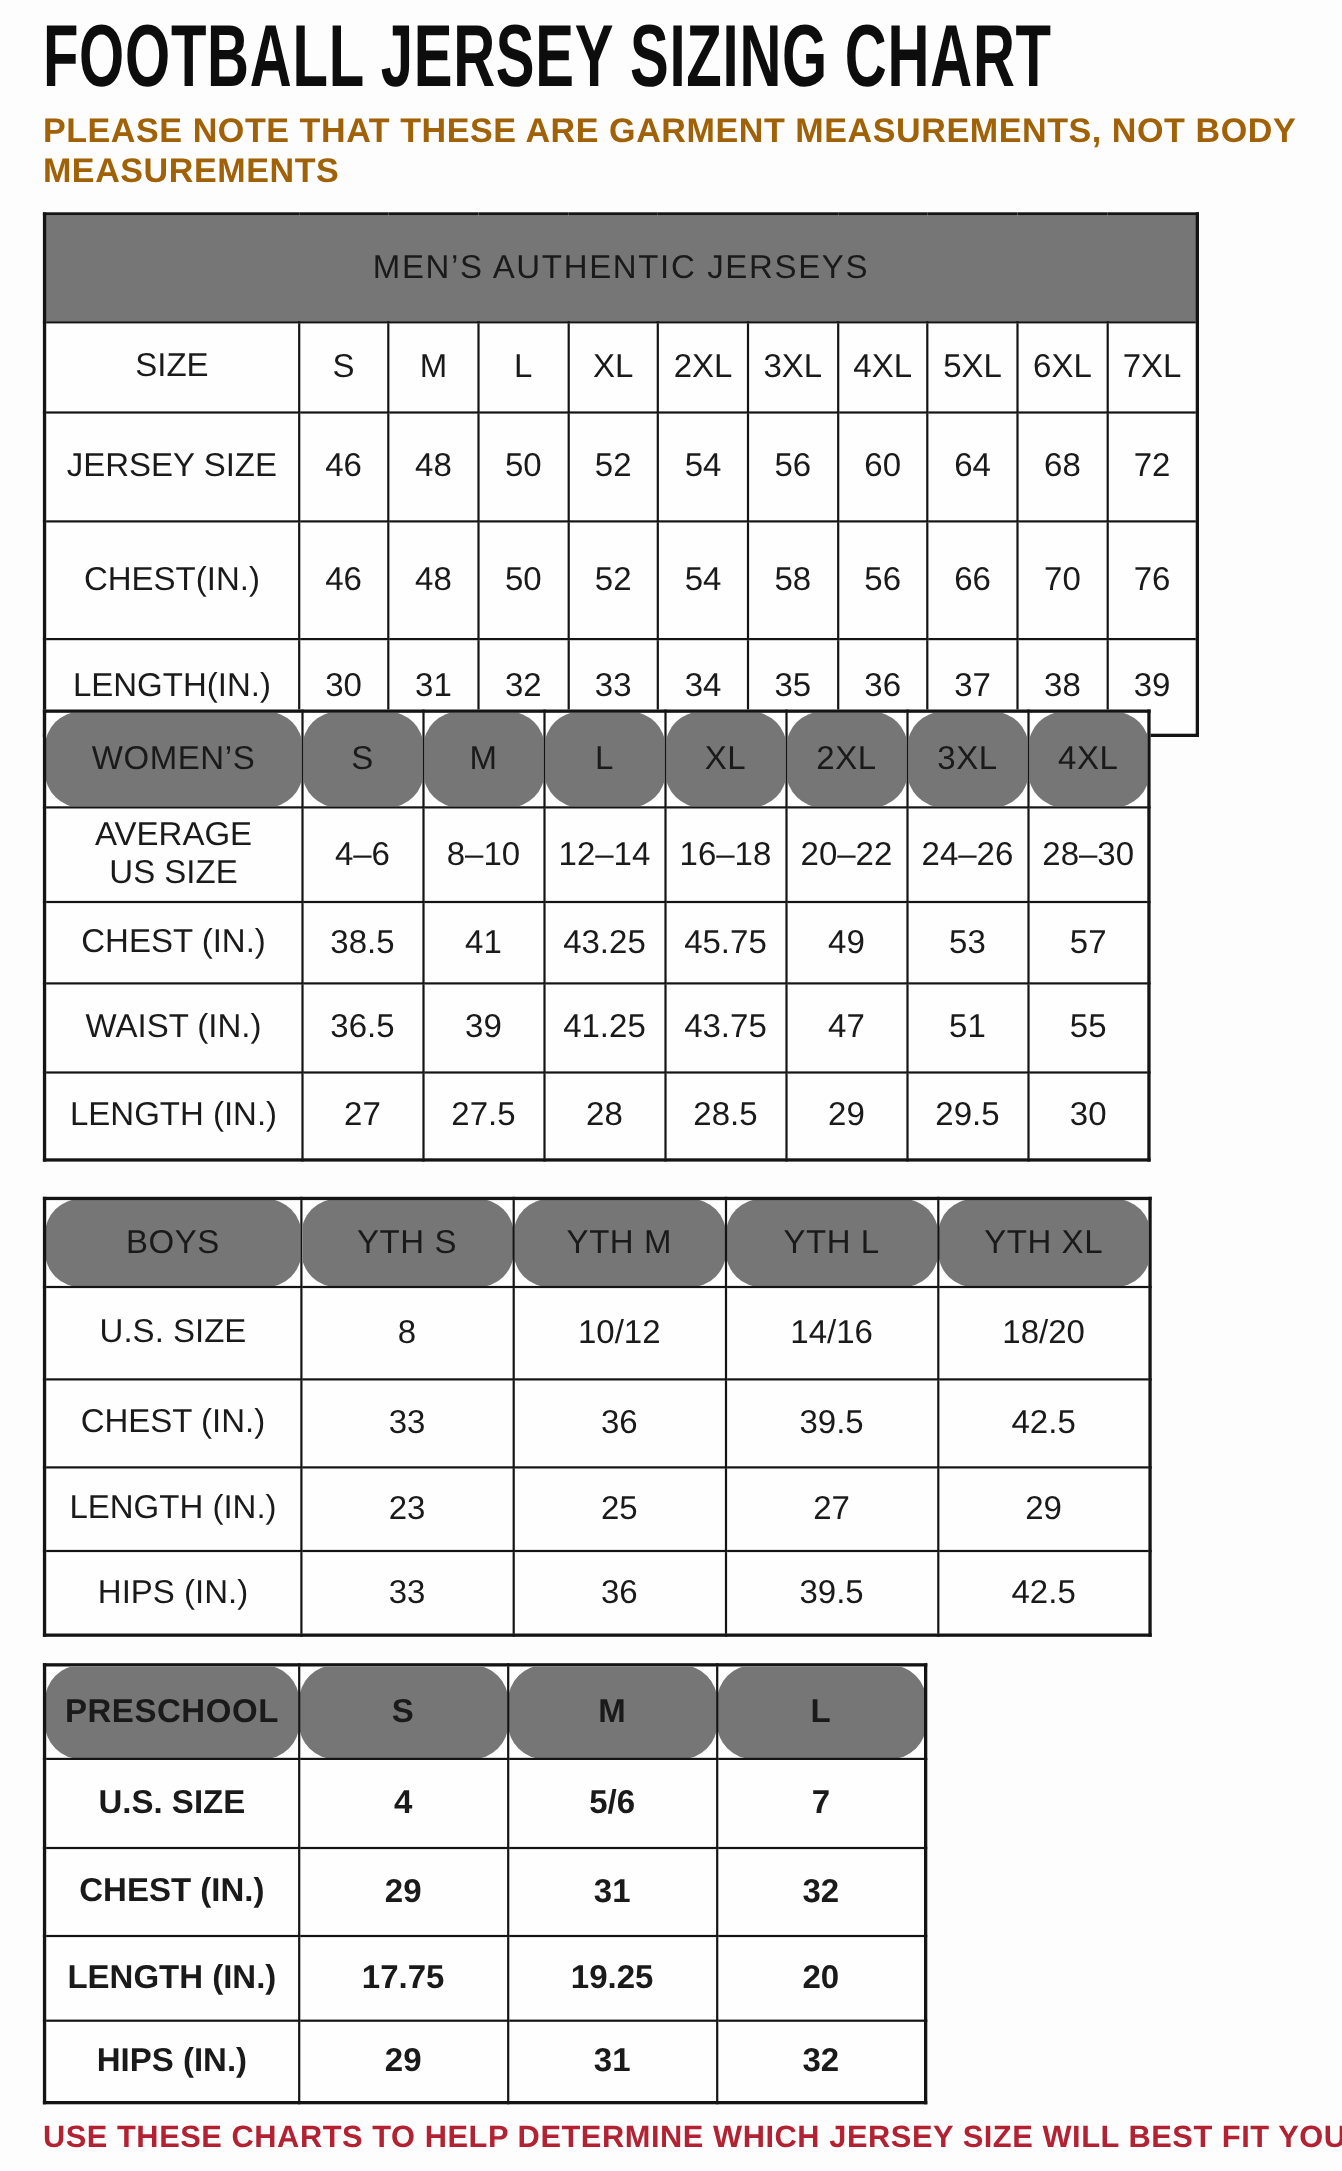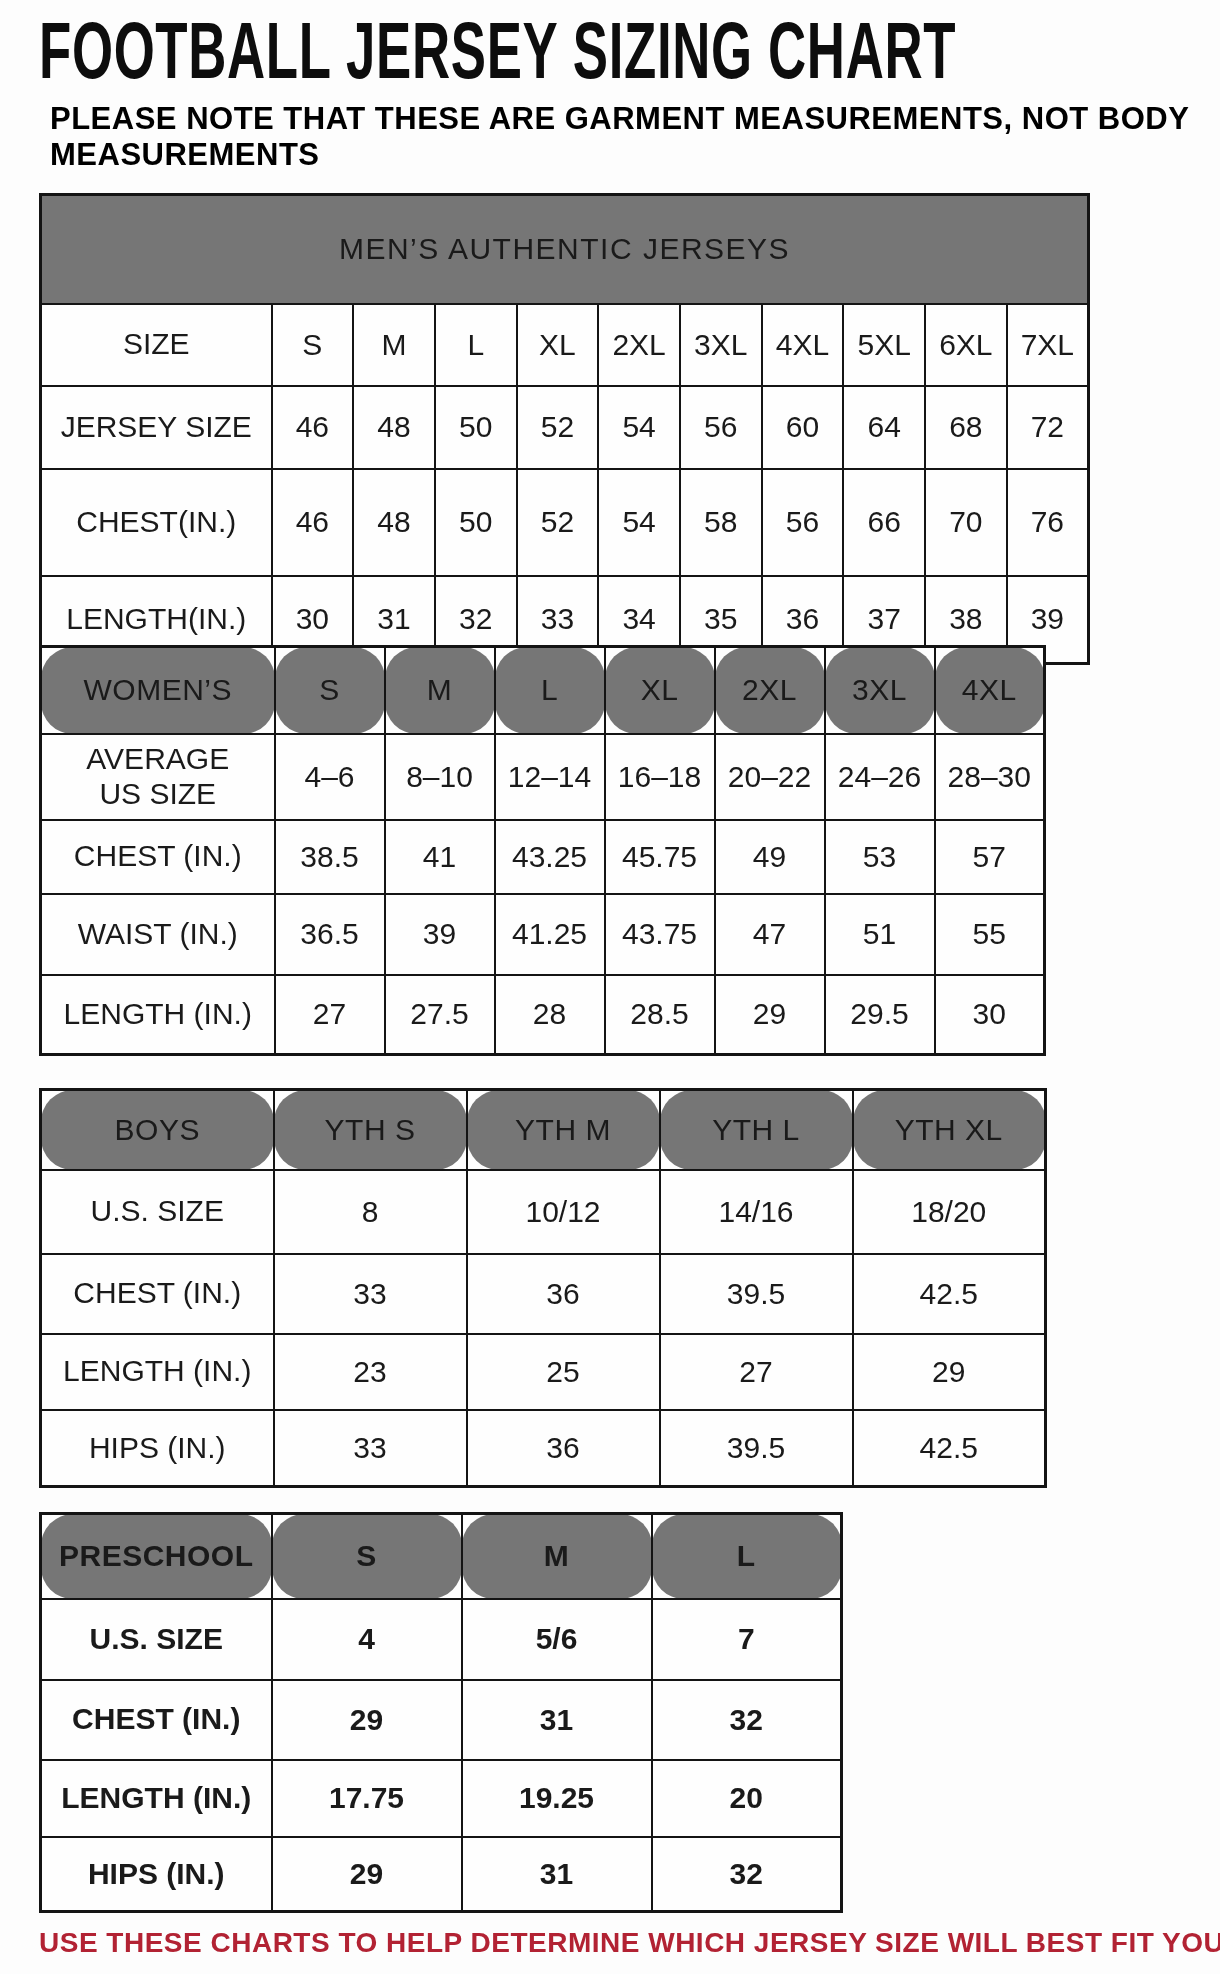--- a/index.html
+++ b/index.html
@@ -12,23 +12,23 @@
   .canvas{position:relative;width:1220px;height:1974px;overflow:hidden;padding-left:48px;}
 
   .page-title{
     position:absolute;left:39px;top:11px;
     font-size:80px;font-weight:bold;line-height:1;
     color:#0d0d0d;white-space:nowrap;
     transform:scaleX(0.66);transform-origin:left top;
     letter-spacing:1px;
   }
   .note{
-    position:absolute;left:50px;top:101px;
+    position:absolute;left:39px;top:101px;
     font-size:31px;font-weight:bold;line-height:36px;
-    color:#000000;letter-spacing:0.5px;white-space:nowrap;
+    color:#a16207;letter-spacing:0.5px;white-space:nowrap;
   }
   .footer-note{
     position:absolute;left:39px;top:1926px;
     font-size:28px;font-weight:bold;line-height:34px;
     color:#b22233;letter-spacing:0.5px;white-space:nowrap;
   }
 
   table.tbl{
     position:absolute;
     border-collapse:collapse;
@@ -68,37 +68,37 @@
     <div>PLEASE NOTE THAT THESE ARE GARMENT MEASUREMENTS, NOT BODY</div>
     <div>MEASUREMENTS</div>
   </div>
 
   <table class="tbl" style="left:39px;top:193px;width:1048px;">
     <colgroup>
         <col style="width:231px">
         <col span="10" style="width:81.7px">
       </colgroup>
     <tbody>
-        <tr style="height:109px">
+        <tr style="height:98px">
       <td colspan="11" class="mh">MEN’S AUTHENTIC JERSEYS</td>
     </tr>
     <tr style="height:82px">
       <td class="l">SIZE</td>
       <td>S</td>
       <td>M</td>
       <td>L</td>
       <td>XL</td>
       <td>2XL</td>
       <td>3XL</td>
       <td>4XL</td>
       <td>5XL</td>
       <td>6XL</td>
       <td>7XL</td>
     </tr>
-    <tr style="height:83px">
+    <tr style="height:99px">
       <td class="l">JERSEY SIZE</td>
       <td>46</td>
       <td>48</td>
       <td>50</td>
       <td>52</td>
       <td>54</td>
       <td>56</td>
       <td>60</td>
       <td>64</td>
       <td>68</td>

